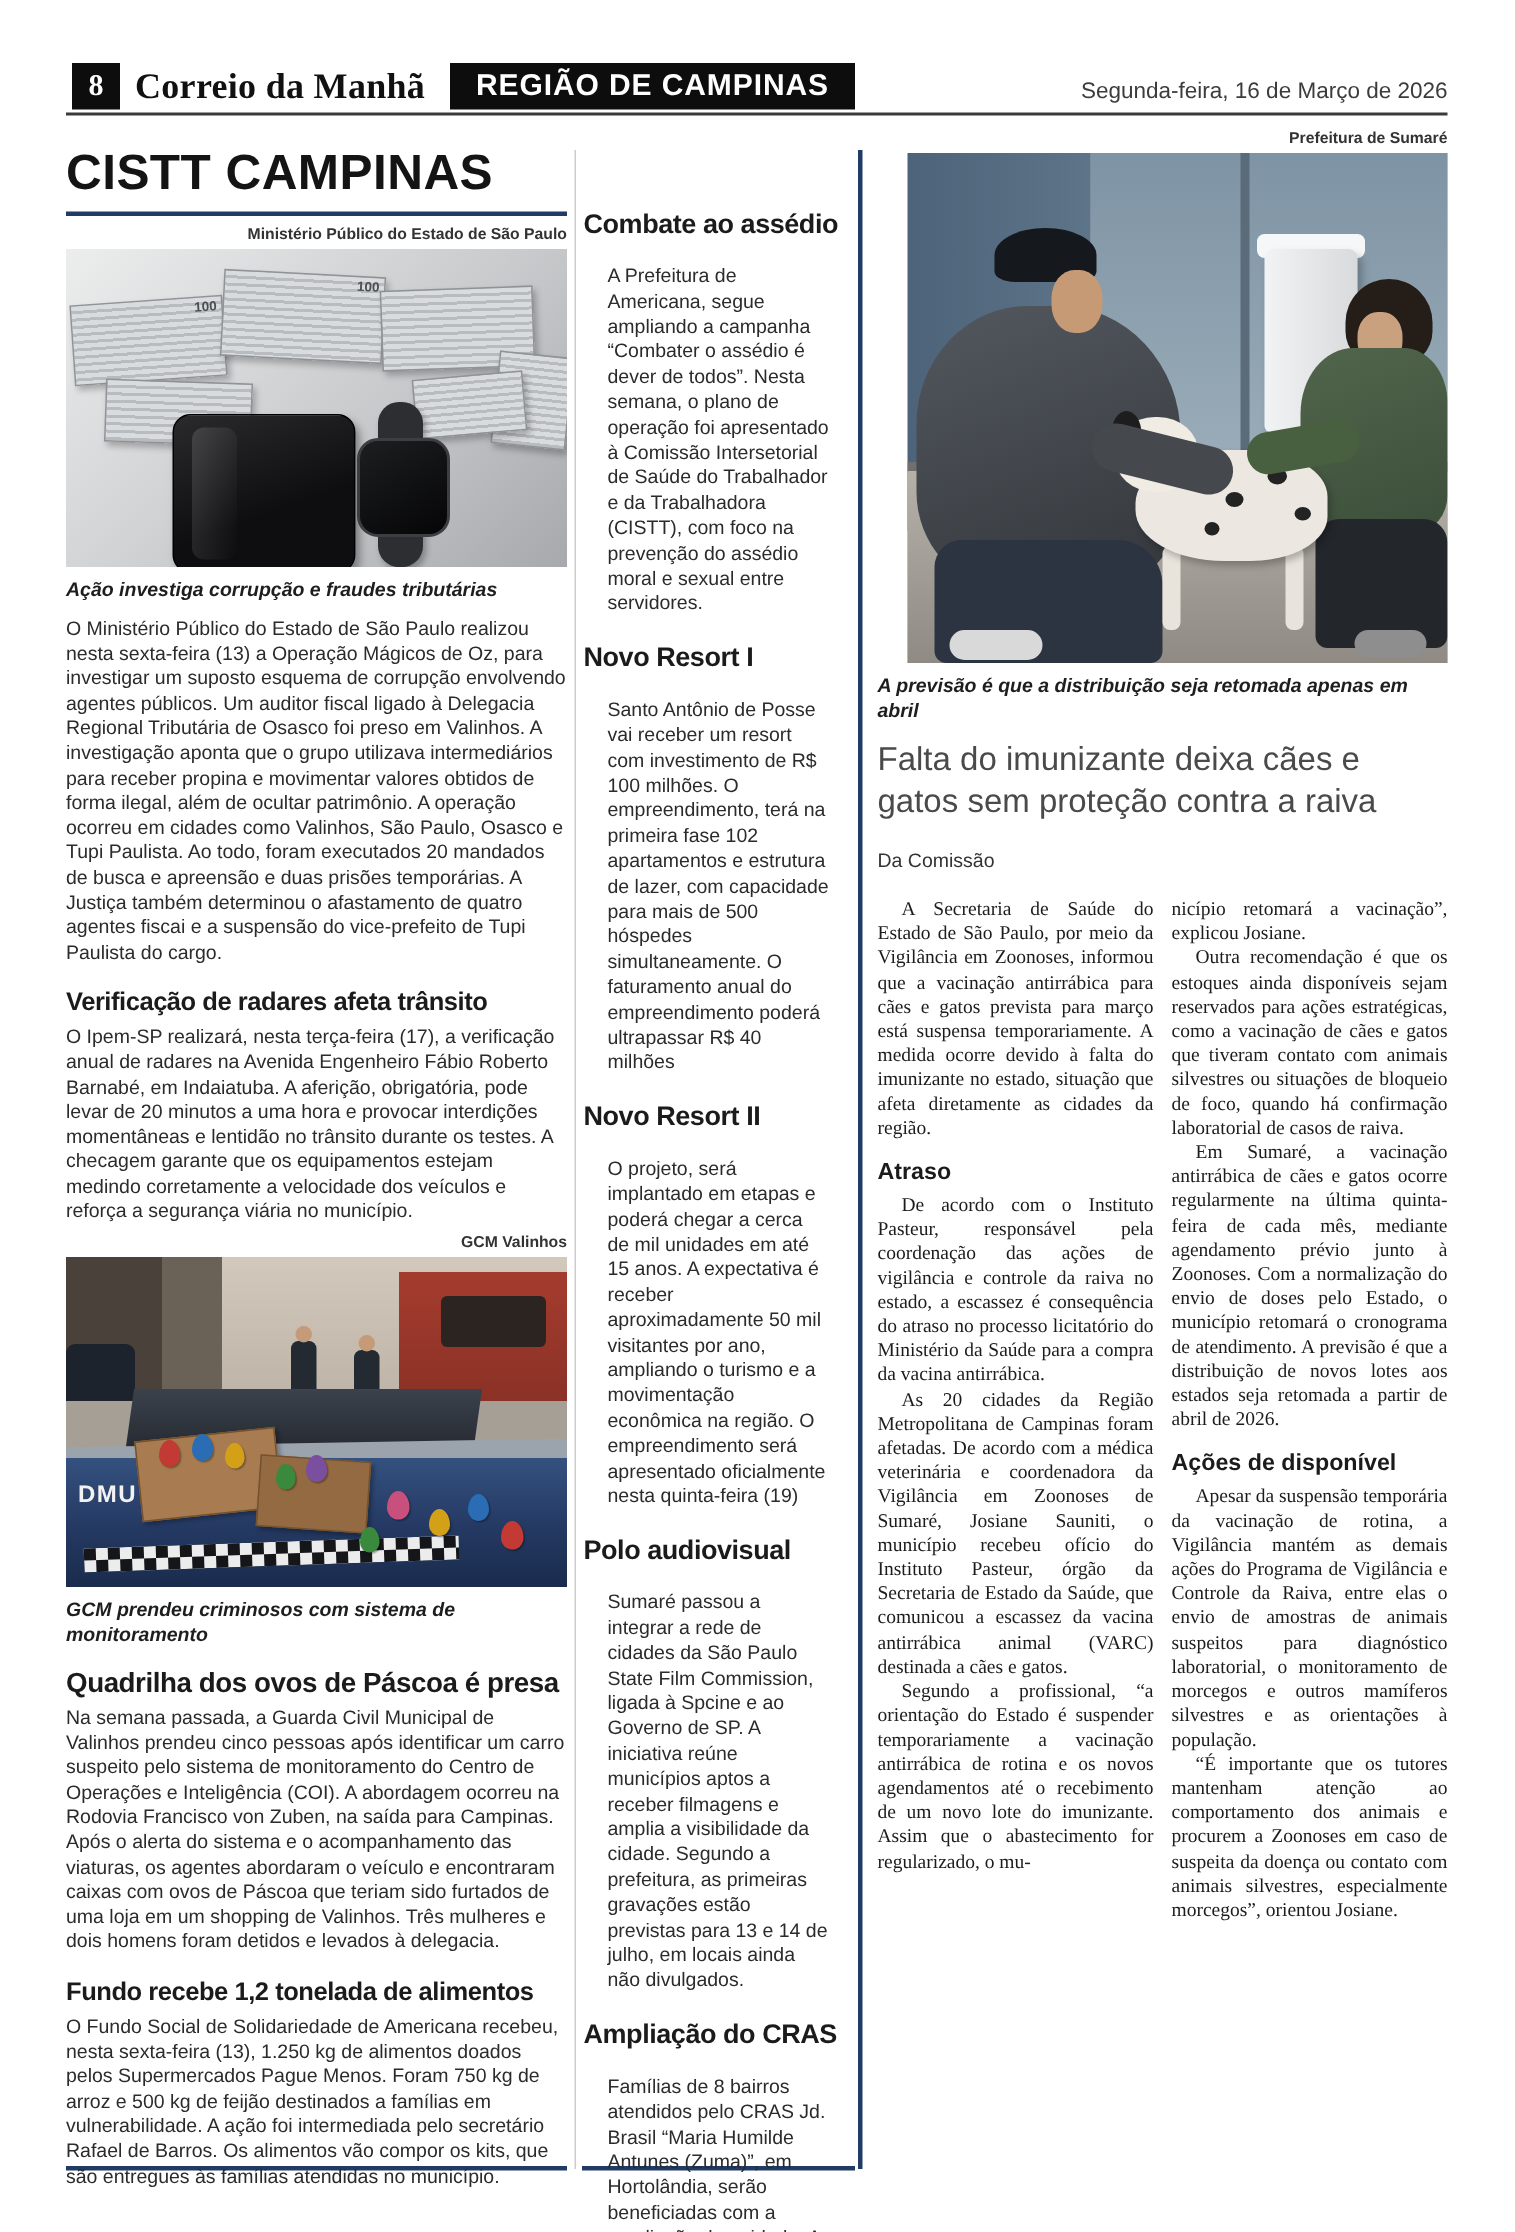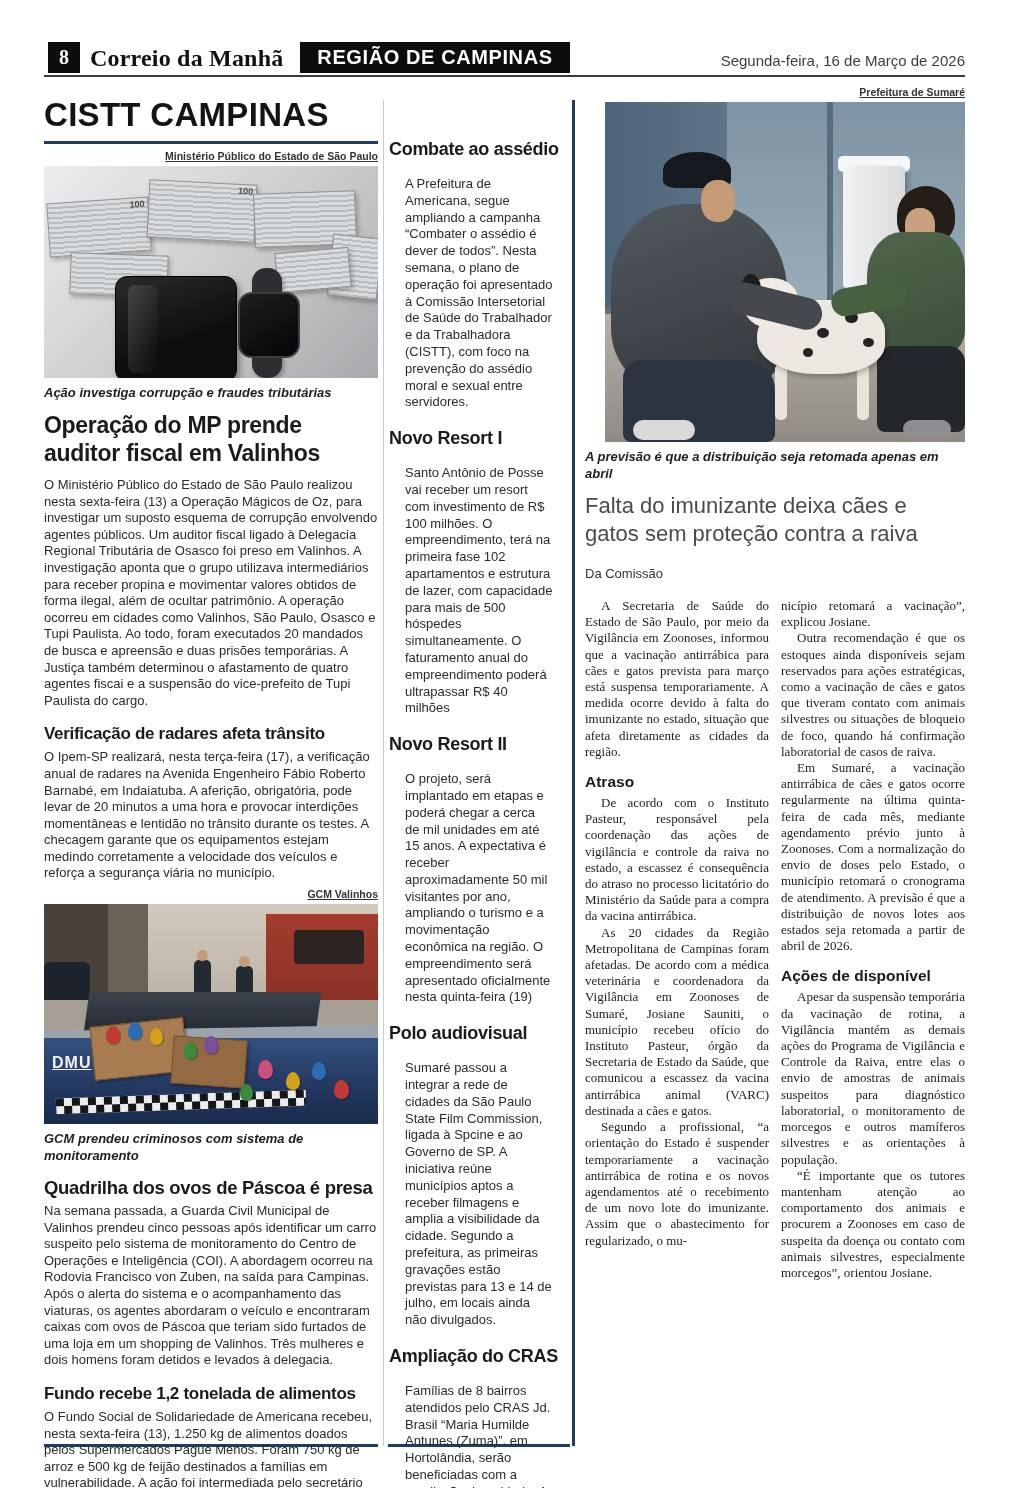--- a/index.html
+++ b/index.html
@@ -12,21 +12,21 @@
   .section-bar{position:absolute;left:300px;top:42px;width:270px;height:31px;background:#0d0d0d;color:#fff;
            font:700 20px/31px "Liberation Sans",sans-serif;text-align:center;letter-spacing:.6px;}
   .edition-date{position:absolute;right:45px;top:52px;font:400 15px/18px "Liberation Sans",sans-serif;color:#3c3c3c;}
   .header-rule{position:absolute;left:44px;top:75px;width:921px;height:2px;background:#3a3a3a;}
   
   .vrule-gray{position:absolute;left:383px;top:100px;width:1px;height:1346px;background:#cccccc;}
   .vrule-navy{position:absolute;left:572px;top:100px;width:3px;height:1346px;background:#1f3b66;}
   .brule{position:absolute;top:1444px;height:3px;background:#1f3b66;}
   .brule.l{left:44px;width:334px;} .brule.m{left:388px;width:182px;}
   
-  .credit{font:700 10.5px/13px "Liberation Sans",sans-serif;color:#333;text-align:right;margin:6px 0 3px;text-decoration:underline;}
+  .credit{font:700 10.5px/13px "Liberation Sans",sans-serif;color:#333;text-align:right;margin:6px 0 3px;}
   .caption{font:italic 600 13px/17px "Liberation Sans",sans-serif;color:#1e1e1e;margin:6px 0 10px;}
   .photo{position:relative;overflow:hidden;}
   
   .col-left{position:absolute;left:44px;top:96px;width:334px;}
   .section-head{margin:0;font:800 33px/38px "Liberation Sans",sans-serif;color:#141414;letter-spacing:.3px;
                 border-bottom:3px solid #1f3b66;padding-bottom:7px;}
   .headline-lg{margin:8px 0 10px;font:700 23px/28px "Liberation Sans",sans-serif;color:#1b1b1b;letter-spacing:-.3px;white-space:pre-line;}
   .headline-md{margin:14px 0 4px;font:700 17px/22px "Liberation Sans",sans-serif;color:#1b1b1b;letter-spacing:-.3px;}
   .headline-md2{margin:12px 0 4px;font:700 18.5px/23px "Liberation Sans",sans-serif;color:#1b1b1b;letter-spacing:-.3px;}
   .body-sans{margin:0 0 6px;font:400 13px/16.6px "Liberation Sans",sans-serif;color:#2b2b2b;}
@@ -61,21 +61,21 @@
   .p2-door2{position:absolute;left:64px;top:0;width:40px;height:112px;background:#6b6257;}
   .p2-suv{position:absolute;left:0;top:58px;width:46px;height:84px;background:#1d232c;border-radius:6px;}
   .p2-truck{position:absolute;right:0;top:10px;width:112px;height:138px;background:linear-gradient(180deg,#a43c2e,#7c2a21);}
   .p2-truck-win{position:absolute;right:14px;top:26px;width:70px;height:34px;background:#2b2420;border-radius:4px;}
   .p2-floor{position:absolute;left:0;top:96px;width:334px;height:60px;background:#a59f96;}
   .p2-officer{position:absolute;width:17px;height:56px;background:#242a31;border-radius:5px;}
   .p2-officer::before{content:"";position:absolute;left:3px;top:-10px;width:11px;height:11px;border-radius:50%;background:#c49a78;}
   .p2-cowl{position:absolute;left:0;top:124px;width:334px;height:14px;background:#9ba4ad;transform:rotate(-1deg);}
   .p2-windshield{position:absolute;left:42px;top:88px;width:232px;height:48px;background:linear-gradient(180deg,#3b424c,#22262d);transform:skewX(-8deg);}
   .p2-hood{position:absolute;left:0;top:134px;width:334px;height:86px;background:linear-gradient(180deg,#34517f 0%,#243962 55%,#1a2b4d 100%);}
-  .p2-dmu{position:absolute;left:8px;top:150px;font:800 16px/18px "Liberation Sans",sans-serif;color:#f2f2f2;letter-spacing:1px;text-decoration:underline;}
+  .p2-dmu{position:absolute;left:8px;top:150px;font:800 16px/18px "Liberation Sans",sans-serif;color:#f2f2f2;letter-spacing:1px;}
   .p2-checker{position:absolute;left:12px;top:190px;width:250px;height:16px;transform:rotate(-2deg);
       background:conic-gradient(#ececec 0 90deg,#14161a 0 180deg,#ececec 0 270deg,#14161a 0) 0 0/16px 16px;}
   .p2-box{position:absolute;border:1px solid #74522f;box-shadow:2px 2px 3px rgba(0,0,0,.3);}
   .egg{position:absolute;border-radius:50% 50% 50% 50%/60% 60% 40% 40%;box-shadow:1px 1px 1px rgba(0,0,0,.3);}
   
   .photo3{width:360px;height:340px;background:#8798a6;margin-left:20px;}
   .p3-wall-left{position:absolute;left:0;top:0;width:122px;height:252px;background:linear-gradient(90deg,#4d6379,#5d7489);}
   .p3-wall-mid{position:absolute;left:122px;top:0;width:238px;height:212px;background:linear-gradient(180deg,#7e93a4,#9badb9);}
   .p3-pipe{position:absolute;left:222px;top:0;width:6px;height:212px;background:#5a6b7a;}
   .p3-floor{position:absolute;left:0;top:212px;width:360px;height:128px;background:linear-gradient(180deg,#b5b0a8,#8f8b84);}
@@ -132,22 +132,20 @@
       <div class="stack" style="left:26px;top:88px;width:96px;height:40px;transform:rotate(2deg);"></div>
       <div class="stack" style="left:232px;top:84px;width:72px;height:38px;transform:rotate(-5deg);"></div>
       <div class="phone">
           <div class="phone-shine"></div>
         </div>
       <div class="watch-strap"></div>
       <div class="watch-face"></div>
     </div>
 
     <div class="caption">Ação investiga corrupção e fraudes tributárias</div>
-    <h2 class="headline-lg">Operação do MP prende
-auditor fiscal em Valinhos</h2>
     <p class="body-sans">O Ministério Público do Estado de São Paulo realizou nesta sexta-feira (13) a Operação Mágicos de Oz, para investigar um suposto esquema de corrupção envolvendo agentes públicos. Um auditor fiscal ligado à Delegacia Regional Tributária de Osasco foi preso em Valinhos. A investigação aponta que o grupo utilizava intermediários para receber propina e movimentar valores obtidos de forma ilegal, além de ocultar patrimônio. A operação ocorreu em cidades como Valinhos, São Paulo, Osasco e Tupi Paulista. Ao todo, foram executados 20 mandados de busca e apreensão e duas prisões temporárias. A Justiça também determinou o afastamento de quatro agentes fiscai e a suspensão do vice-prefeito de Tupi Paulista do cargo.</p>
 
     <h3 class="headline-md">Verificação de radares afeta trânsito</h3>
     <p class="body-sans">O Ipem-SP realizará, nesta terça-feira (17), a verificação anual de radares na Avenida Engenheiro Fábio Roberto Barnabé, em Indaiatuba. A aferição, obrigatória, pode levar de 20 minutos a uma hora e provocar interdições momentâneas e lentidão no trânsito durante os testes. A checagem garante que os equipamentos estejam medindo corretamente a velocidade dos veículos e reforça a segurança viária no município.</p>
 
     <div class="credit">GCM Valinhos</div>
 
     <div class="photo photo2">
       <div class="p2-wall"></div>
       <div class="p2-door"></div>

